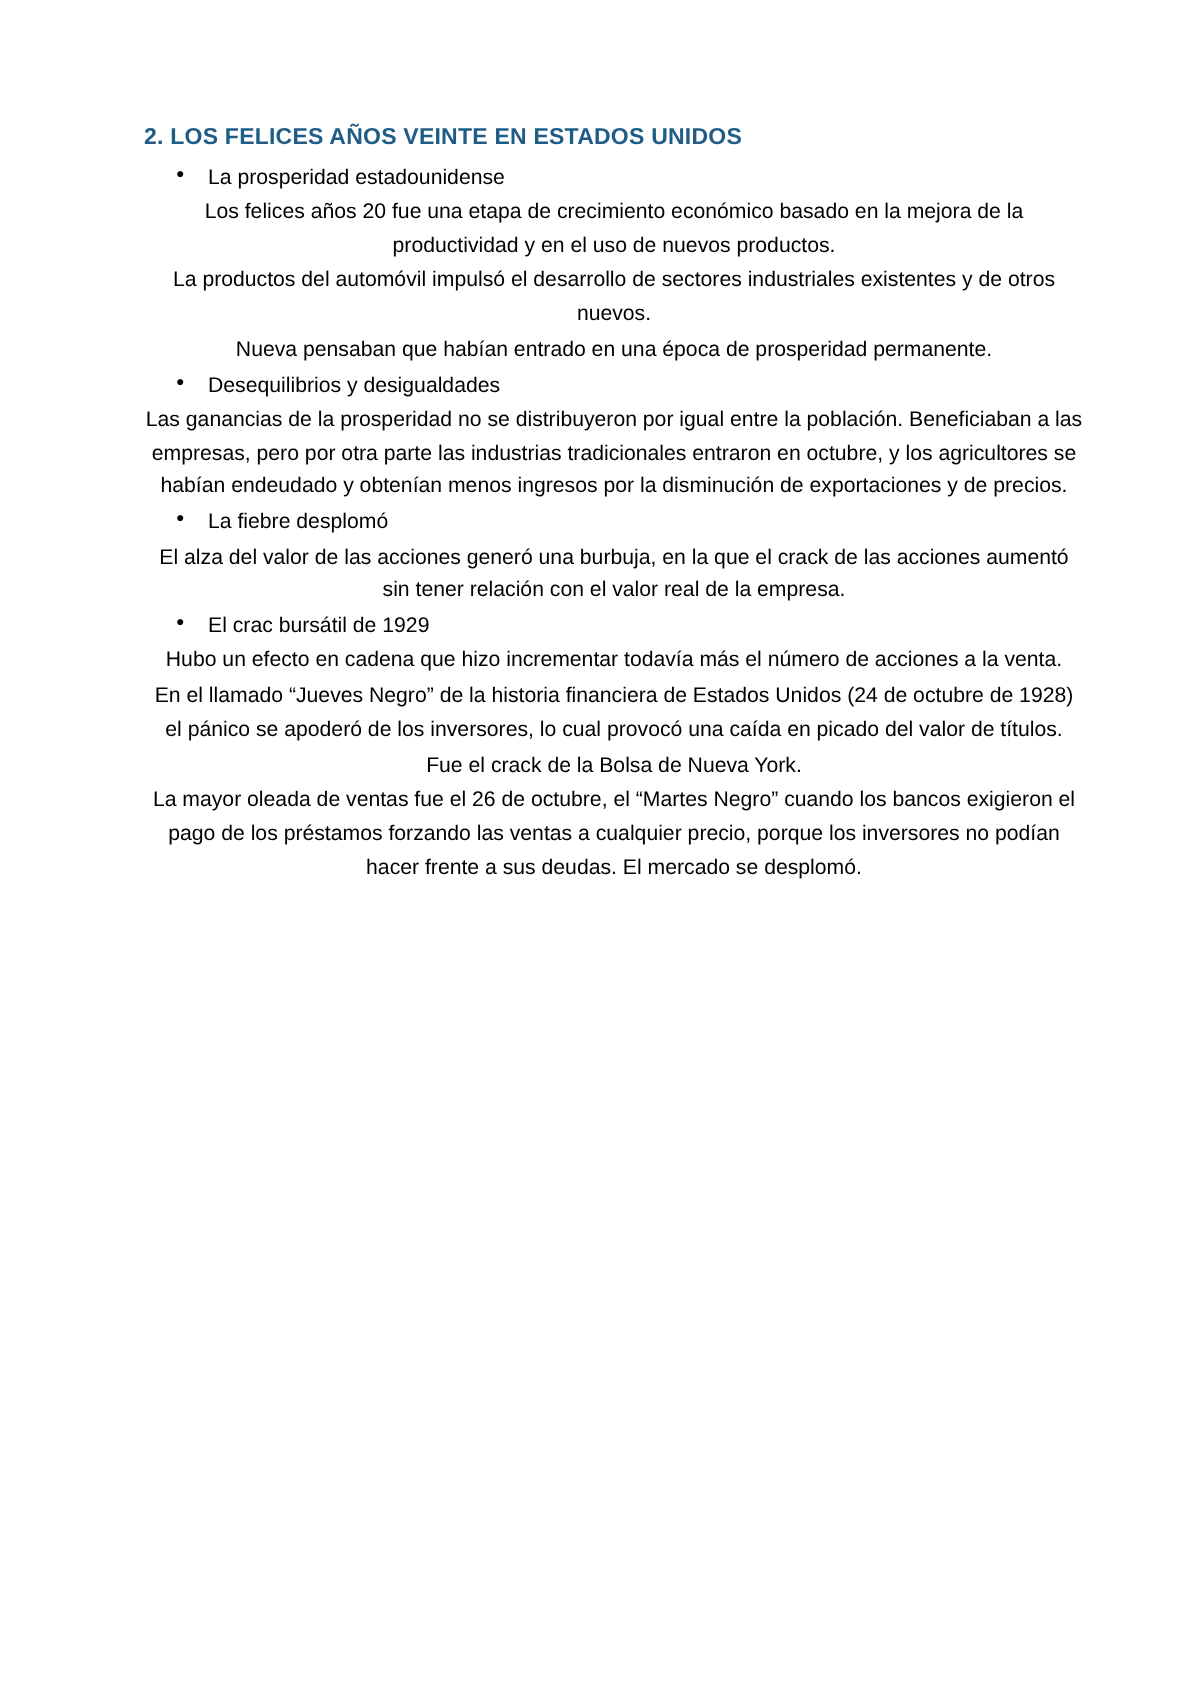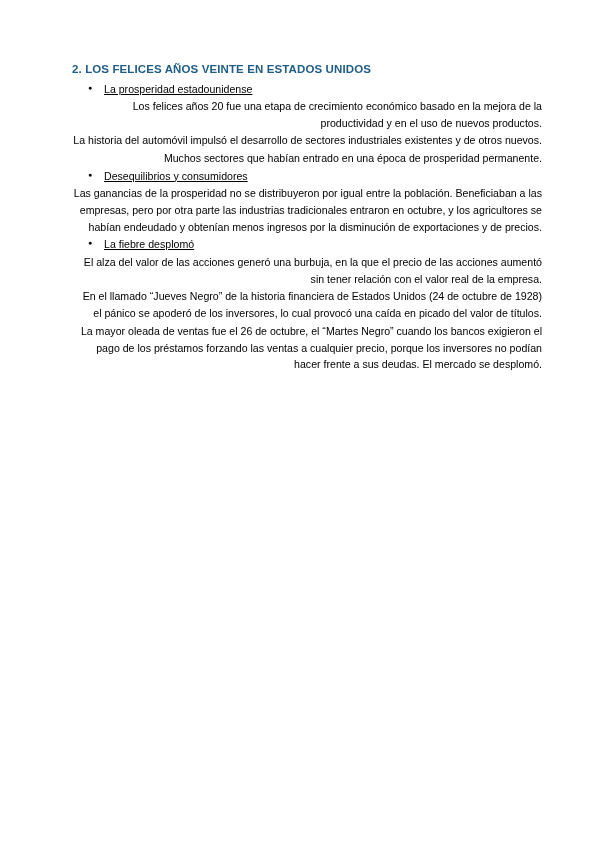--- a/index.html
+++ b/index.html
@@ -31,49 +31,51 @@
     line-height: 1.35;
   }
   .bullet-line {
     display: block;
     font-size: 10.6px;
     line-height: 1.55;
     margin: 0 0 1px 0;
     padding-left: 32px;
     position: relative;
     color: #000;
-    text-decoration: underline;
   }
   .bullet-line::before {
     content: "\25CF";
     position: absolute;
     left: 16px;
     top: 0;
     font-size: 7px;
     line-height: 1.95;
     color: #000;
   }
   p.para {
     font-size: 10.6px;
     line-height: 1.58;
     margin: 0 0 1px 0;
-    text-align: right;
+    text-align: center;
     color: #000;
   }
 </style>
 </head>
 <body>
 
 <div class="page">
   <h1 class="doc-title">2.  LOS FELICES AÑOS VEINTE EN ESTADOS UNIDOS</h1>
   <div id="doc-body">
       <div class="bullet-line">La prosperidad estadounidense</div>
       <p class="para">Los felices años 20 fue una etapa de crecimiento económico basado en la mejora de la productividad y en el uso de nuevos productos.</p>
-      <p class="para">La historia del automóvil impulsó el desarrollo de sectores industriales existentes y de otros nuevos.</p>
-      <p class="para">Muchos sectores que habían entrado en una época de prosperidad permanente.</p>
-      <div class="bullet-line">Desequilibrios y consumidores</div>
+      <p class="para">La productos del automóvil impulsó el desarrollo de sectores industriales existentes y de otros nuevos.</p>
+      <p class="para">Nueva pensaban que habían entrado en una época de prosperidad permanente.</p>
+      <div class="bullet-line">Desequilibrios y desigualdades</div>
       <p class="para">Las ganancias de la prosperidad no se distribuyeron por igual entre la población. Beneficiaban a las empresas, pero por otra parte las industrias tradicionales entraron en octubre, y los agricultores se habían endeudado y obtenían menos ingresos por la disminución de exportaciones y de precios.</p>
       <div class="bullet-line">La fiebre desplomó</div>
-      <p class="para">El alza del valor de las acciones generó una burbuja, en la que el precio de las acciones aumentó sin tener relación con el valor real de la empresa.</p>
+      <p class="para">El alza del valor de las acciones generó una burbuja, en la que el crack de las acciones aumentó sin tener relación con el valor real de la empresa.</p>
+      <div class="bullet-line">El crac bursátil de 1929</div>
+      <p class="para">Hubo un efecto en cadena que hizo incrementar todavía más el número de acciones a la venta.</p>
       <p class="para">En el llamado “Jueves Negro” de la historia financiera de Estados Unidos (24 de octubre de 1928) el pánico se apoderó de los inversores, lo cual provocó una caída en picado del valor de títulos.</p>
+      <p class="para">Fue el crack de la Bolsa de Nueva York.</p>
       <p class="para">La mayor oleada de ventas fue el 26 de octubre, el “Martes Negro” cuando los bancos exigieron el pago de los préstamos forzando las ventas a cualquier precio, porque los inversores no podían hacer frente a sus deudas. El mercado se desplomó.</p>
     </div>
 </div>
 
 </body></html>

